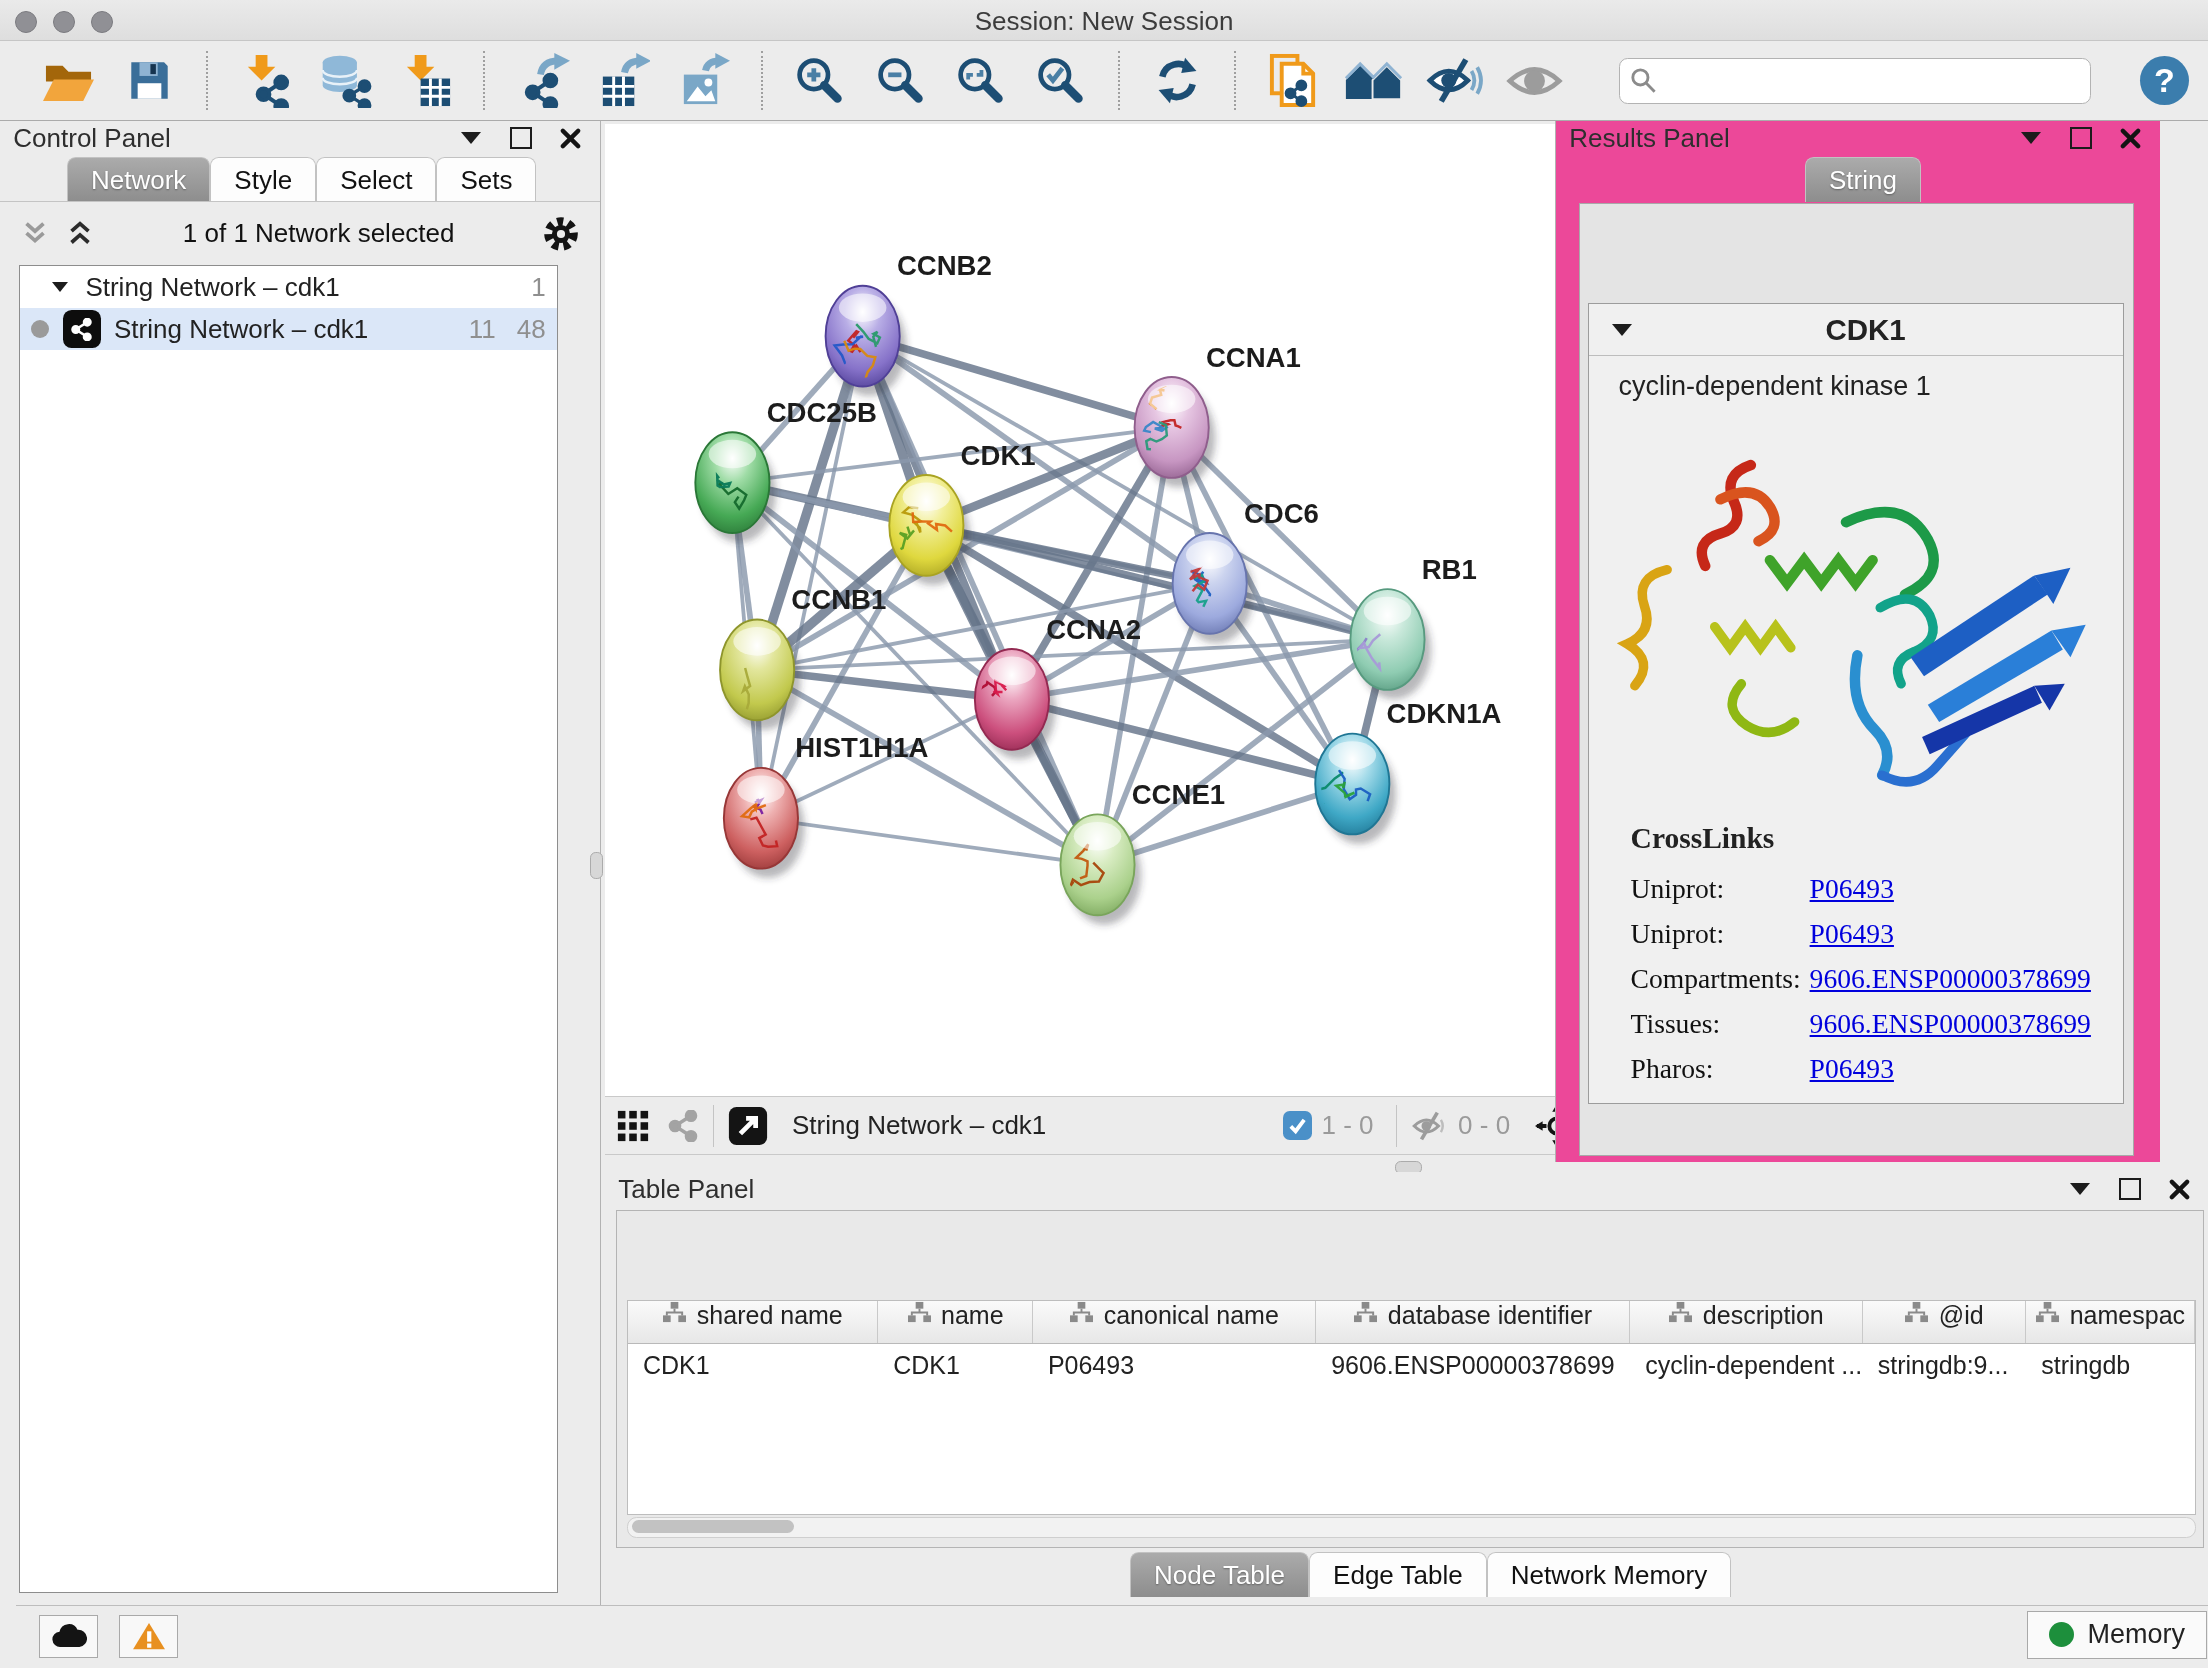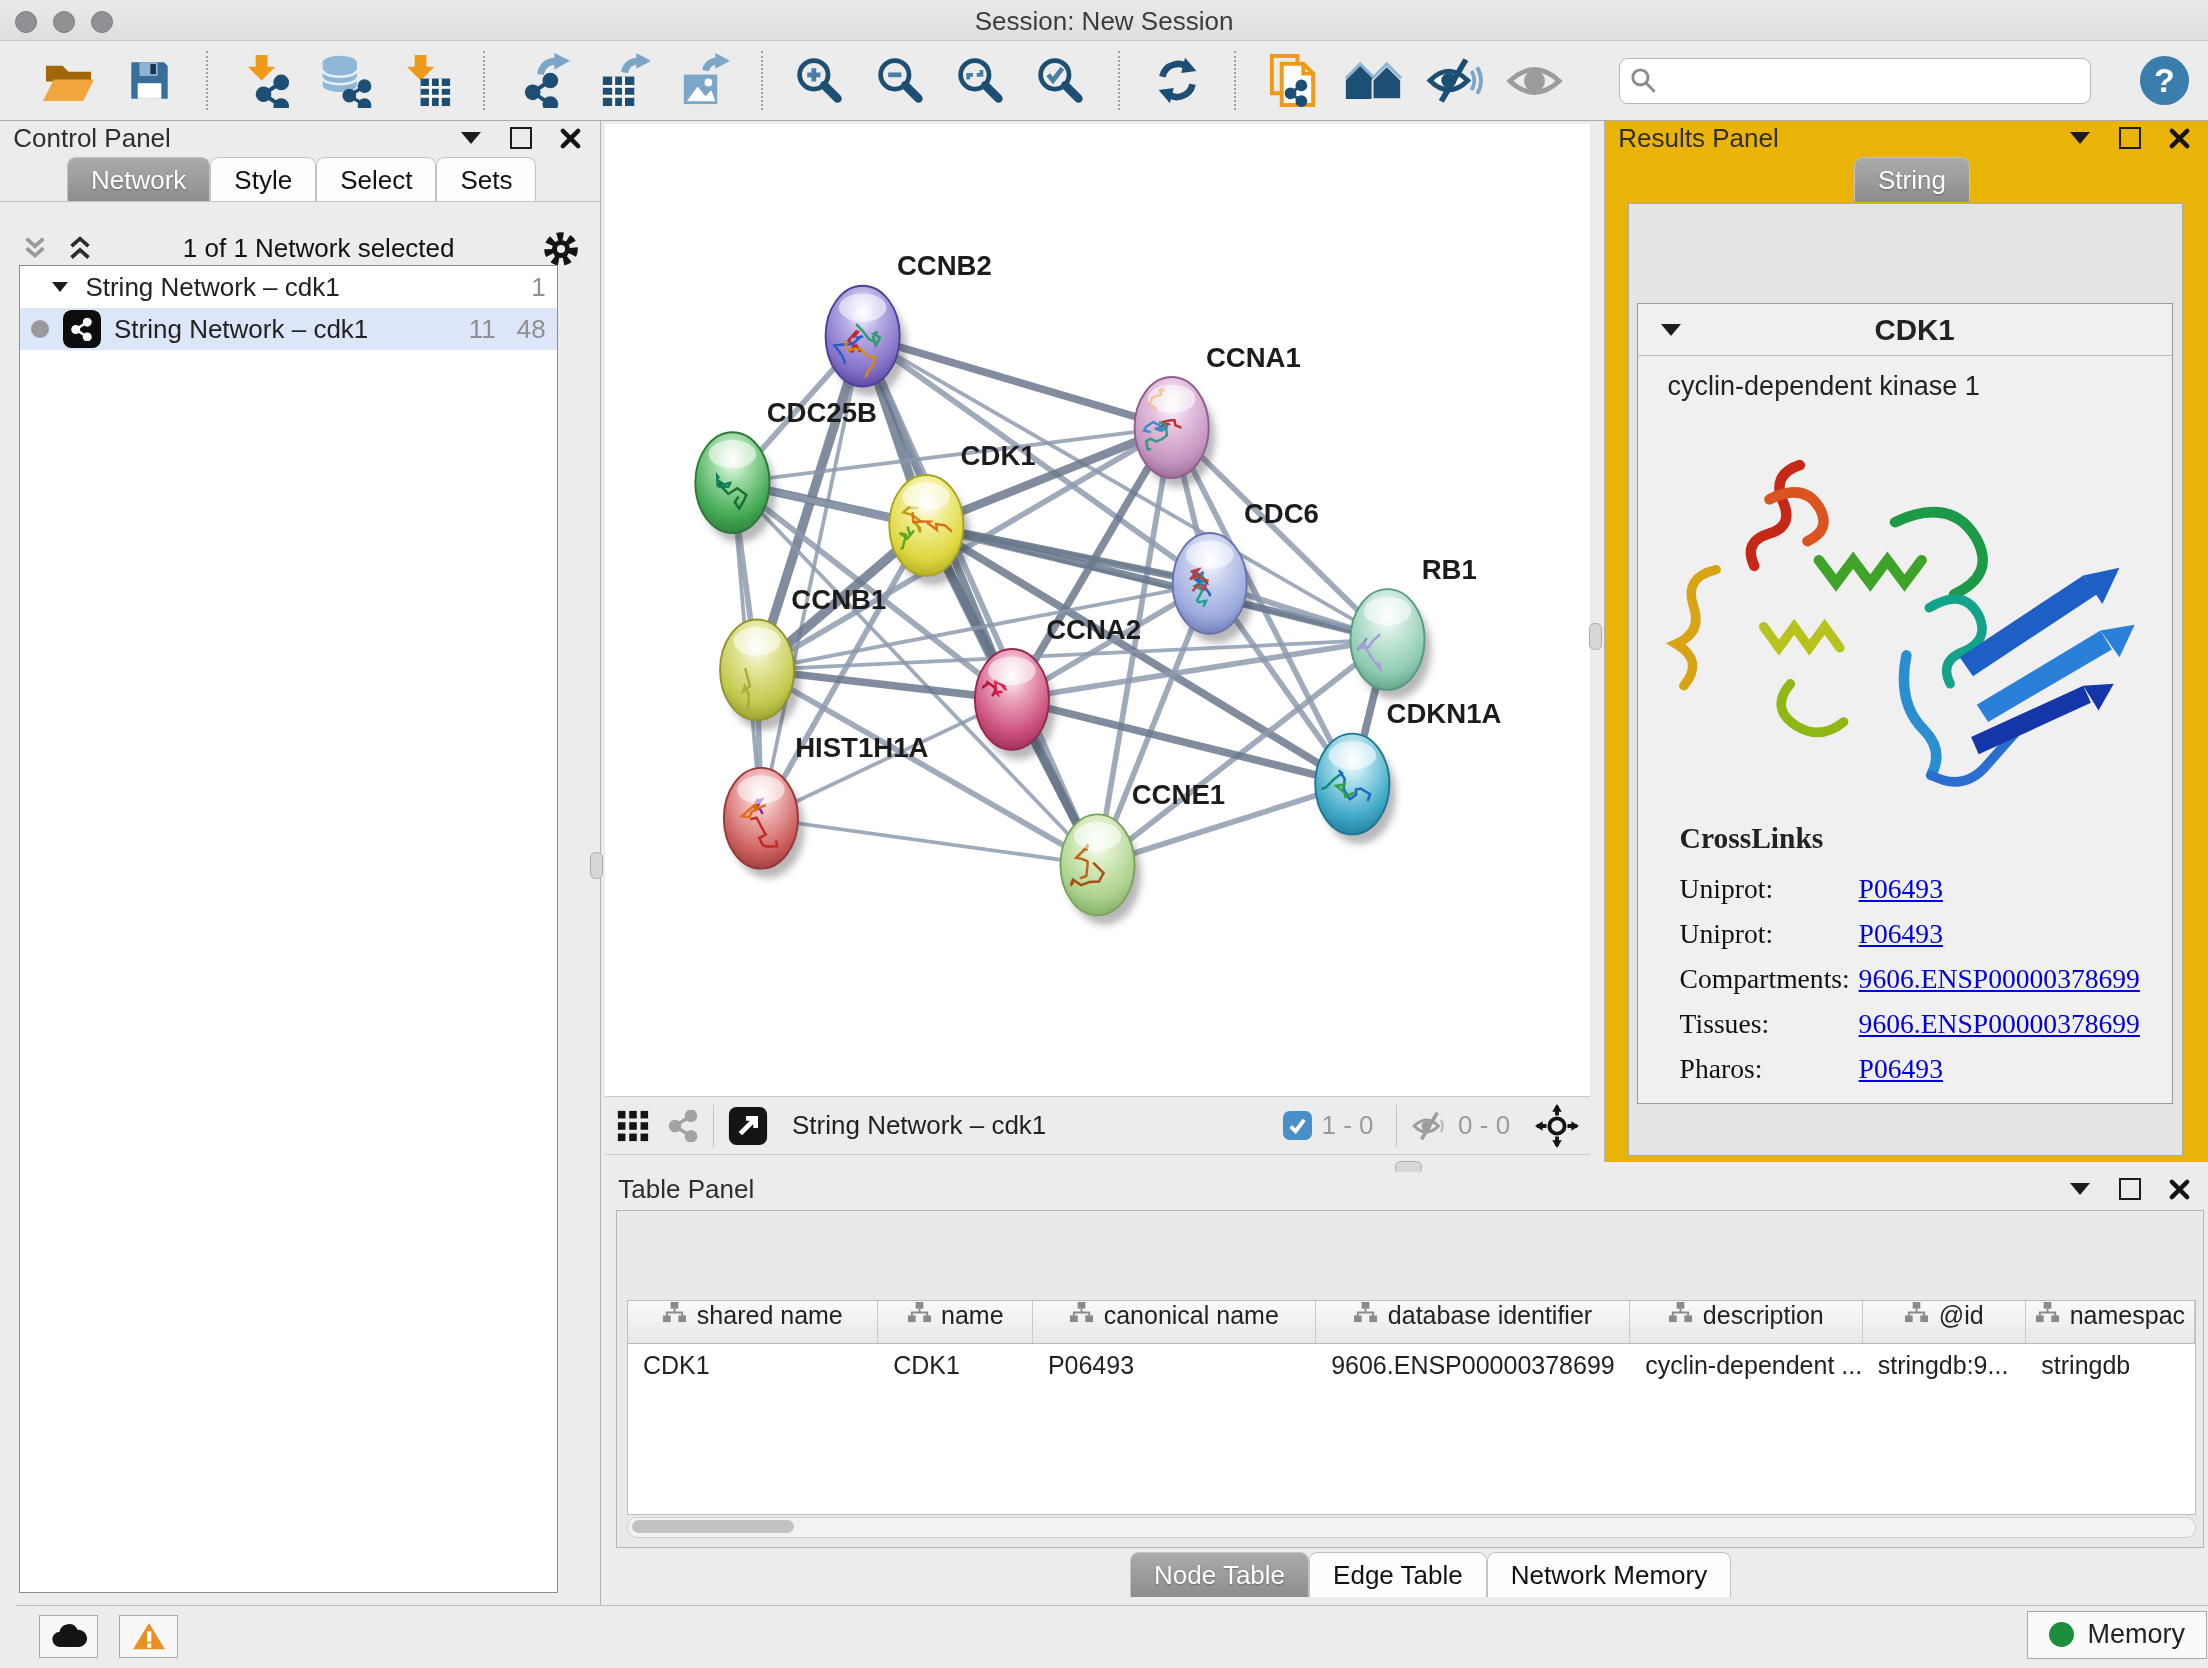--- a/index.html
+++ b/index.html
@@ -22,41 +22,41 @@
   .wbtns{display:flex;align-items:center;gap:28.5px;margin-right:5.7px;}
   .tri-down{width:0;height:0;border-left:10.5px solid transparent;border-right:10.5px solid transparent;border-top:12.4px solid #1c1c1c;}
   .float-sq{width:18px;height:18px;border:2.9px solid #1c1c1c;background:transparent;}
   .tabs{display:flex;}
   .tab{height:44px;padding:0 23px;background:#fdfdfd;border:1px solid #c2c2c2;border-bottom:none;border-radius:8.6px 8.6px 0 0;font-size:26px;display:flex;align-items:center;color:#111;}
   .tab.sel{background:linear-gradient(#ababab,#8d8d8d);color:#fff;text-shadow:0 1px 1.9px rgba(0,0,0,.35);}
   
   #control-panel{position:absolute;left:0;top:121px;width:601px;height:1485px;background:#ececec;border-right:1.9px solid #b2b2b2;box-sizing:border-box;}
   #cp-tabs{position:absolute;left:67px;top:36px;}
   #cp-body{position:absolute;left:0;top:80px;width:100%;height:1405px;border-top:1.9px solid #c4c4c4;}
-  .cp-toolbar{display:flex;align-items:center;height:53px;padding:20px 19px 0 19px;}
+  .cp-toolbar{display:flex;align-items:center;height:53px;padding:5px 19px 0 19px;}
   .cp-status{flex:1;text-align:center;font-size:26px;color:#111;}
   .treebox{position:absolute;left:19px;top:63px;width:539px;height:1328px;background:#fff;border:1.9px solid #8d8d8d;box-sizing:border-box;}
   .trow{display:flex;align-items:center;height:42px;font-size:26px;padding:0 11.4px;}
   .trow.sel{background:#dbe7f8;}
   .tnum{color:#8f8f8f;margin-left:21px;}
   .share-badge{width:38px;height:38px;border-radius:8.6px;background:#0d0d0d;display:flex;align-items:center;justify-content:center;margin:0 13.3px 0 3.8px;}
   .graydot{width:18px;height:18px;border-radius:50%;background:#9a9a9a;margin-right:9.5px;}
   
   #network-panel{position:absolute;left:605px;top:121px;width:976px;height:1041px;background:#ececec;}
   #network-canvas{position:absolute;left:0;top:2.9px;width:985px;height:972px;background:#fff;}
   #net-toolbar{position:absolute;left:0;top:975px;width:985px;height:59px;background:#ececec;border-top:1.9px solid #c9c9c9;border-bottom:1.9px solid #c9c9c9;display:flex;align-items:center;padding:0 11.4px;box-sizing:border-box;}
   .nt-sep{height:42px;border-left:1.9px solid #c4c4c4;margin:0 13.3px;}
   .nt-title{font-size:26px;color:#222;margin-left:23px;}
   .nt-count{font-size:26px;color:#9a9a9a;margin:0 9.5px;}
   .checkbox{width:28.5px;height:28.5px;border-radius:6.7px;background:#4a90c8;display:flex;align-items:center;justify-content:center;}
   
   .vgrip{position:absolute;width:11.4px;height:25px;border-radius:5.7px;background:#d7d7d7;border:1px solid #ababab;}
   .hgrip{position:absolute;width:25px;height:11.4px;border-radius:5.7px;background:#d7d7d7;border:1px solid #ababab;}
   
-  #results-panel{position:absolute;left:1604px;top:121px;width:605px;height:1041px;background:#eab308;border-left:1.9px solid #b2b2b2;box-sizing:border-box;}
+  #results-panel{position:absolute;left:1555px;top:121px;width:605px;height:1041px;background:#ec4899;border-left:1.9px solid #b2b2b2;box-sizing:border-box;}
   #rp-tab{position:absolute;left:249px;top:36px;}
   #rp-box{position:absolute;left:23px;top:82px;width:555px;height:953px;background:#e4e4e4;border:1.9px solid #a8a8a8;box-sizing:border-box;}
   .rp-buttons{display:flex;justify-content:center;gap:32px;margin-top:30px;}
   .btn{height:46px;padding:0 28.5px;background:linear-gradient(#ffffff,#f1f1f1);border:1.9px solid #b9b9b9;border-radius:9.5px;font-size:27px;display:flex;align-items:center;color:#111;}
   #rp-inner{position:absolute;left:7.6px;top:99px;width:536px;height:801px;background:#f0f0f0;border:1.9px solid #9c9c9c;box-sizing:border-box;}
   .rp-genehdr{display:flex;align-items:center;height:51px;border-bottom:1.9px solid #bdbdbd;padding:0 23px;}
   .rp-genename{flex:1;text-align:center;font-size:29.5px;font-weight:bold;}
   .rp-desc{font-size:27px;padding:15px 0 0 30px;}
   .crosslinks{font-family:"Liberation Serif",serif;margin:5.7px 0 0 42px;}
   .cl-title{font-size:29.5px;font-weight:bold;margin-bottom:11.4px;}

